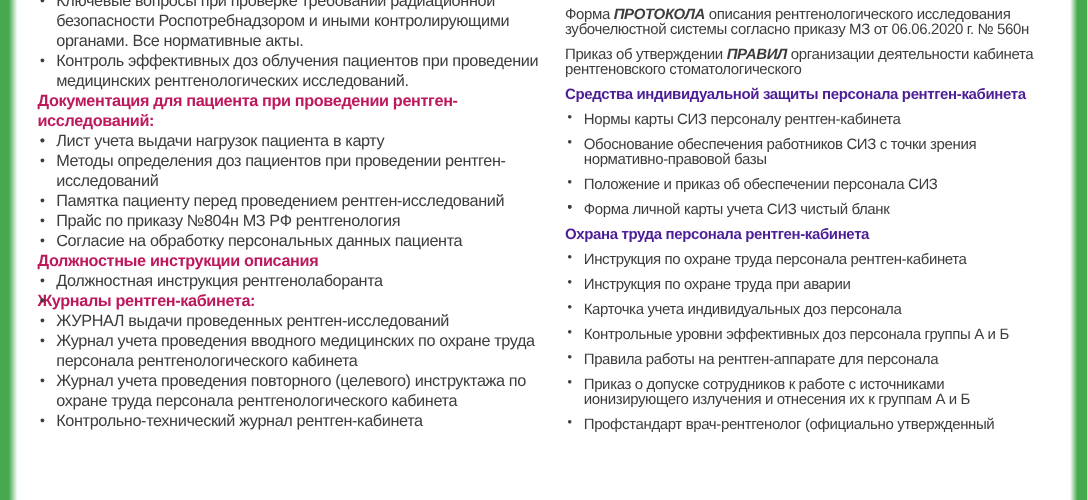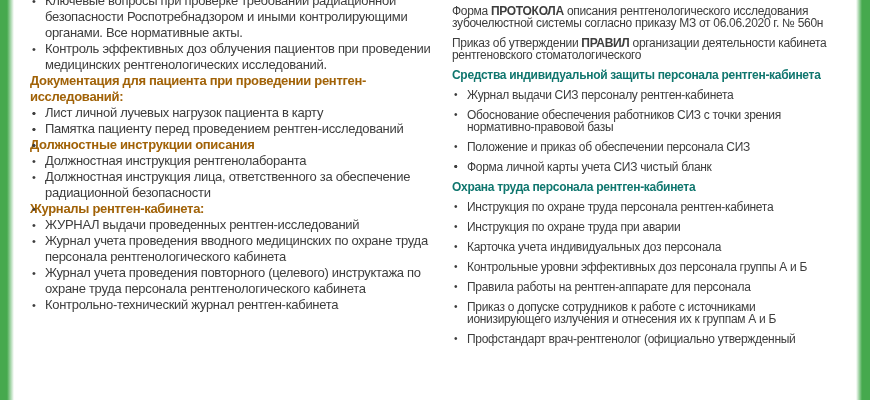--- a/index.html
+++ b/index.html
@@ -18,68 +18,68 @@
   .edge { position: absolute; top: 0; height: 100%; width: 14px; z-index: 5; }
   .edge-left  { left: 0;  background: linear-gradient(90deg,  #46a94e 0px, #46a94e 7px, rgba(255,255,255,0) 14px); }
   .edge-right { right: 0; background: linear-gradient(270deg, #46a94e 0px, #46a94e 8px, rgba(255,255,255,0) 14px); }
 
   .col { position: absolute; color: #3d3d3d; letter-spacing: -0.3px; }
 
   .col-left {
     left: 30px; top: -7px; width: 402px;
     font-size: 13px; line-height: 16px;
   }
-  .col-left .h { font-weight: bold; color: #a16207; margin: 0; }
+  .col-left .h { font-weight: bold; color: #be185d; margin: 0; }
   .col-left .li { position: relative; padding-left: 15px; margin: 0; }
 
   .col-right {
     left: 452px; top: 5px; width: 410px;
     font-size: 12px; line-height: 12px;
   }
   .col-right p, .col-right .h, .col-right .li { margin: 0 0 8px 0; }
-  .col-right .h { font-weight: bold; color: #0f766e; }
+  .col-right .h { font-weight: bold; color: #4c1d95; }
   .col-right .li { position: relative; padding-left: 15px; width: 347px; }
 
   .dot {
     position: absolute; left: 2px; top: 0;
     font-size: 0.85em;
   }
-  .b { font-weight: bold; }
+  .b { font-weight: bold; font-style: italic; }
 </style>
 </head>
 <body>
 
 <div class="page">
   <div class="edge edge-left"></div>
   <div class="edge edge-right"></div>
   <div class="col col-left" id="left-col">
       <div class="li"><span class="dot">•</span><span>Ключевые вопросы при проверке требований радиационной безопасности Роспотребнадзором и иными контролирующими органами. Все нормативные акты.</span></div>
       <div class="li"><span class="dot">•</span><span>Контроль эффективных доз облучения пациентов при проведении медицинских рентгенологических исследований.</span></div>
       <div class="h">Документация для пациента при проведении рентген-исследований:</div>
       <div class="li"><span class="dot">•</span></div>
-      <div class="li"><span class="dot">•</span><span>Лист личной лучевых нагрузок пациента в карту</span></div>
-      <div class="li"><span class="dot">•</span></div>
+      <div class="li"><span class="dot">•</span><span>Лист учета выдачи нагрузок пациента в карту</span></div>
+      <div class="li"><span class="dot">•</span><span>Методы определения доз пациентов при проведении рентген-исследований</span></div>
       <div class="li"><span class="dot">•</span><span>Памятка пациенту перед проведением рентген-исследований</span></div>
-      <div class="li"><span class="dot">•</span></div>
-      <div class="li"><span class="dot">•</span></div>
+      <div class="li"><span class="dot">•</span><span>Прайс по приказу №804н МЗ РФ рентгенология</span></div>
+      <div class="li"><span class="dot">•</span><span>Согласие на обработку персональных данных пациента</span></div>
       <div class="h">Должностные инструкции описания</div>
       <div class="li"><span class="dot">•</span><span>Должностная инструкция рентгенолаборанта</span></div>
-      <div class="li"><span class="dot">•</span><span>Должностная инструкция лица, ответственного за обеспечение радиационной безопасности</span></div>
+      <div class="li"><span class="dot">•</span></div>
       <div class="li"><span class="dot">•</span></div>
       <div class="h">Журналы рентген-кабинета:</div>
       <div class="li"><span class="dot">•</span><span>ЖУРНАЛ выдачи проведенных рентген-исследований</span></div>
       <div class="li"><span class="dot">•</span><span>Журнал учета проведения вводного медицинских по охране труда персонала рентгенологического кабинета</span></div>
       <div class="li"><span class="dot">•</span><span>Журнал учета проведения повторного (целевого) инструктажа по охране труда персонала рентгенологического кабинета</span></div>
       <div class="li"><span class="dot">•</span><span>Контрольно-технический журнал рентген-кабинета</span></div>
     </div>
   <div class="col col-right" id="right-col">
       <p><span>Форма </span><span class="b">ПРОТОКОЛА</span><span> описания рентгенологического исследования зубочелюстной системы согласно приказу МЗ от 06.06.2020 г. № 560н</span></p>
       <p><span>Приказ об утверждении </span><span class="b">ПРАВИЛ</span><span> организации деятельности кабинета рентгеновского стоматологического</span></p>
       <div class="h">Средства индивидуальной защиты персонала рентген-кабинета</div>
-      <div class="li"><span class="dot">•</span><span>Журнал выдачи СИЗ персоналу рентген-кабинета</span></div>
+      <div class="li"><span class="dot">•</span><span>Нормы карты СИЗ персоналу рентген-кабинета</span></div>
       <div class="li"><span class="dot">•</span><span>Обоснование обеспечения работников СИЗ с точки зрения нормативно-правовой базы</span></div>
       <div class="li"><span class="dot">•</span><span>Положение и приказ об обеспечении персонала СИЗ</span></div>
       <div class="li"><span class="dot">•</span></div>
       <div class="li"><span class="dot">•</span></div>
       <div class="li"><span class="dot">•</span><span>Форма личной карты учета СИЗ чистый бланк</span></div>
       <div class="h">Охрана труда персонала рентген-кабинета</div>
       <div class="li"><span class="dot">•</span><span>Инструкция по охране труда персонала рентген-кабинета</span></div>
       <div class="li"><span class="dot">•</span><span>Инструкция по охране труда при аварии</span></div>
       <div class="li"><span class="dot">•</span><span>Карточка учета индивидуальных доз персонала</span></div>
       <div class="li"><span class="dot">•</span><span>Контрольные уровни эффективных доз персонала группы А и Б</span></div>

